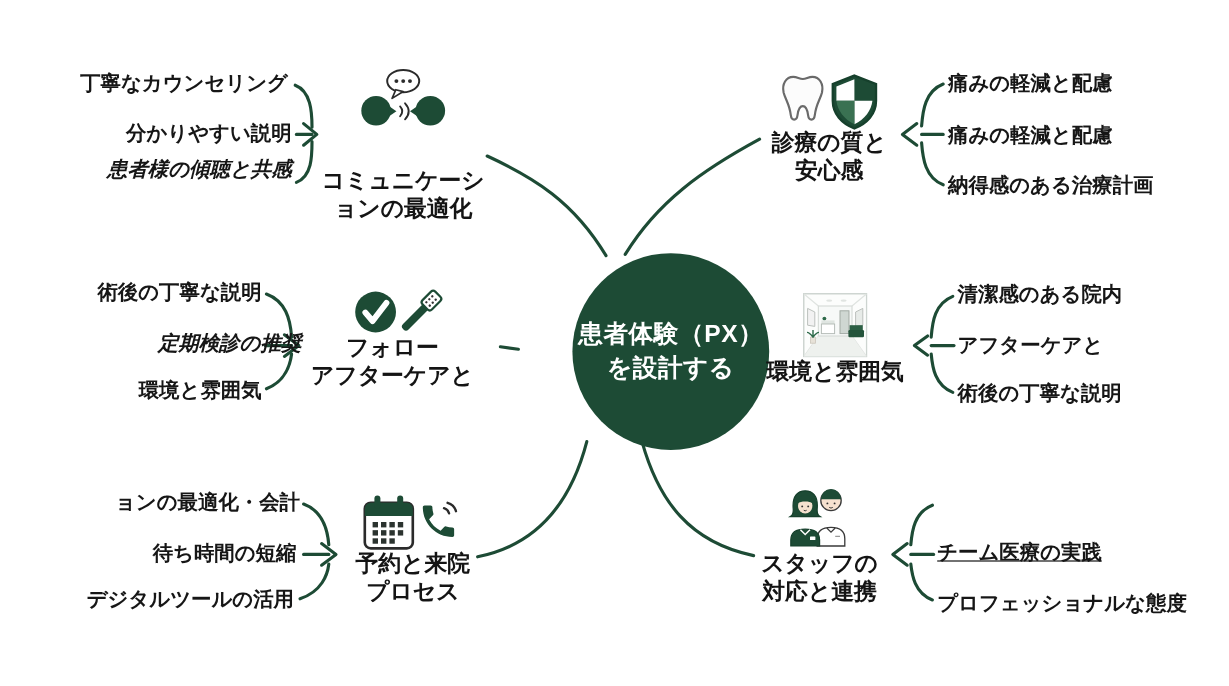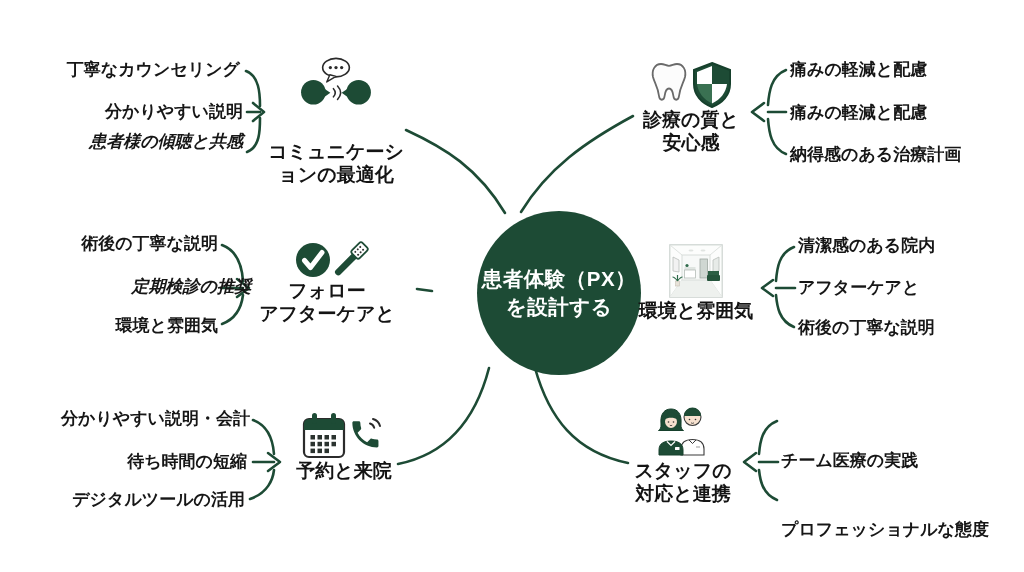--- a/index.html
+++ b/index.html
@@ -159,22 +159,23 @@
       </g>
       <g transform="translate(48,9) scale(1.45)">
         <path d="M6.62 10.79c1.44 2.83 3.76 5.14 6.59 6.59l2.2-2.2c.27-.27.67-.36 1.02-.24 1.12.37 2.33.57 3.57.57.55 0 1 .45 1 1V20c0 .55-.45 1-1 1-9.39 0-17-7.61-17-17 0-.55.45-1 1-1h3.5c.55 0 1 .45 1 1 0 1.25.2 2.45.57 3.57.11.35.03.74-.25 1.02l-2.2 2.2z" fill="#1d4b35"></path>
       </g>
       <path d="M73,11 a10,10 0 0 1 7,7" stroke="#2b2b2b" stroke-width="2" fill="none" stroke-linecap="round"></path>
       <path d="M70,15.5 a6,6 0 0 1 4.2,4.2" stroke="#2b2b2b" stroke-width="2" fill="none" stroke-linecap="round"></path>
     </svg>
   </div>
   <div class="branch-label" style="left:269px;top:459px;width:150px;">
     <div>予約と来院</div>
-  </div>
-  <div class="leaf left" style="right:774px;top:408px;">分かりやすい説明・会計</div>
+    <div>プロセス</div>
+  </div>
+  <div class="leaf left" style="right:774px;top:408px;">ョンの最適化・会計</div>
   <div class="leaf left" style="right:777px;top:451px;">待ち時間の短縮</div>
   <div class="leaf left" style="right:779px;top:489px;">デジタルツールの活用</div>
 
   <div class="icon" style="left:650px;top:60px;width:84px;height:50px;">
     <svg viewBox="0 0 84 50" width="84" height="50">
       <path d="M11,4 C5,4 1.5,10 3,17 C4.5,23 8,27 9,36 C9.6,41 14,41 14.6,36 C15.2,31.5 16.5,28.5 19,28.5 C21.5,28.5 22.8,31.5 23.4,36 C24,41 28.4,41 29,36 C30,27 33.5,23 35,17 C36.5,10 33,4 27,4 C23.5,4 22,5.8 19,5.8 C16,5.8 14.5,4 11,4 Z" fill="#fcfcfc" stroke="#6a6a6a" stroke-width="1.8"></path>
       <path d="M62,3 L80,10 V24 C80,35 72.5,43 62,47 C51.5,43 44,35 44,24 V10 Z" fill="#1d4b35" stroke="#16402c" stroke-width="2"></path>
       <path d="M62,6 L47,12 V24 H62 Z" fill="#ffffff"></path>
       <path d="M62,24 H77 C76,32.5 70.5,39.5 62,43.5 Z" fill="#ffffff"></path>
       <path d="M62,24 H47 C48,32.5 53.5,39.5 62,43.5 Z" fill="#3a7152"></path>
@@ -238,16 +239,16 @@
       <path d="M15.8,23.2 q1.2,1 2.4,0" stroke="#333333" stroke-width="0.8" fill="none"></path>
       <path d="M5,53 v-5 c0,-7 5.5,-9 12,-9 c6.5,0 12,2 12,9 v5 z" fill="#1d4b35" stroke="#16402c" stroke-width="1"></path>
       <path d="M13,39.5 l4,4 4,-4" stroke="#ffffff" stroke-width="1.2" fill="none"></path>
       <rect x="21" y="45" width="4.5" height="3" rx="0.5" fill="#ffffff"></rect>
     </svg>
   </div>
   <div class="branch-label" style="left:608px;top:459px;width:150px;">
     <div>スタッフの</div>
     <div>対応と連携</div>
   </div>
-  <div class="leaf" style="left:781px;top:450px;">チーム医療の実践</div>
-  <div class="leaf" style="left:781px;top:519px;">プロフェッショナルな態度</div>
+  <div class="leaf" style="left:781px;top:450px;text-decoration:underline;">チーム医療の実践</div>
+  <div class="leaf" style="left:781px;top:492px;">プロフェッショナルな態度</div>
 
 </div>
 
 </body></html>

